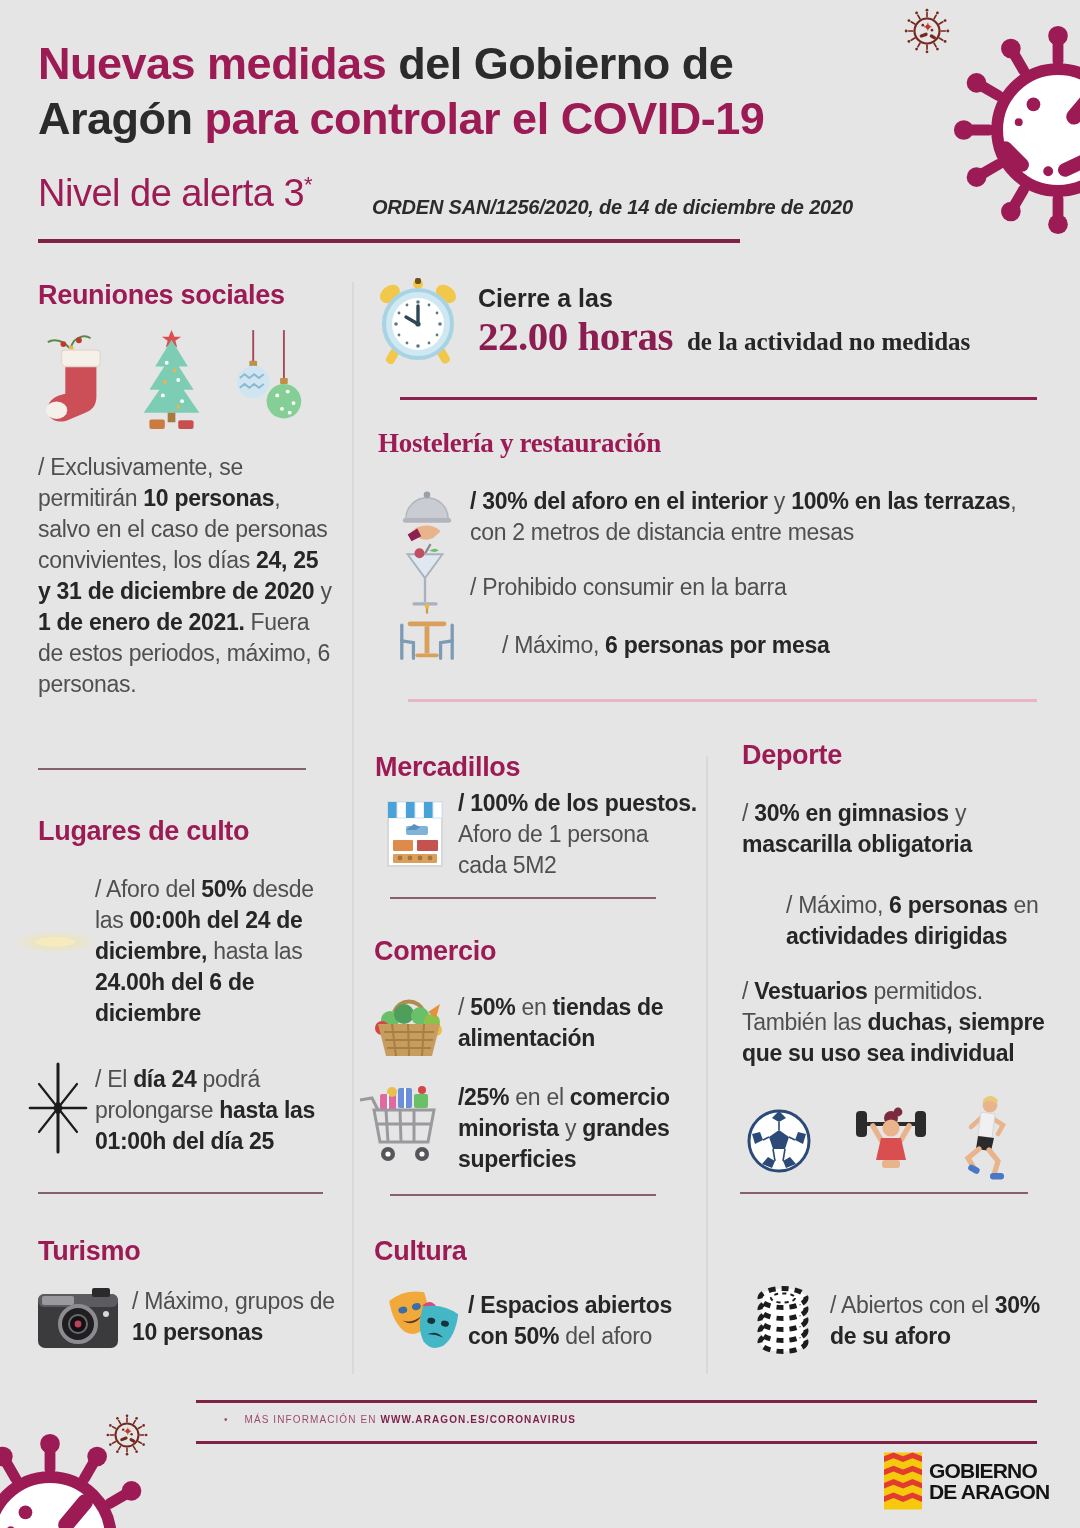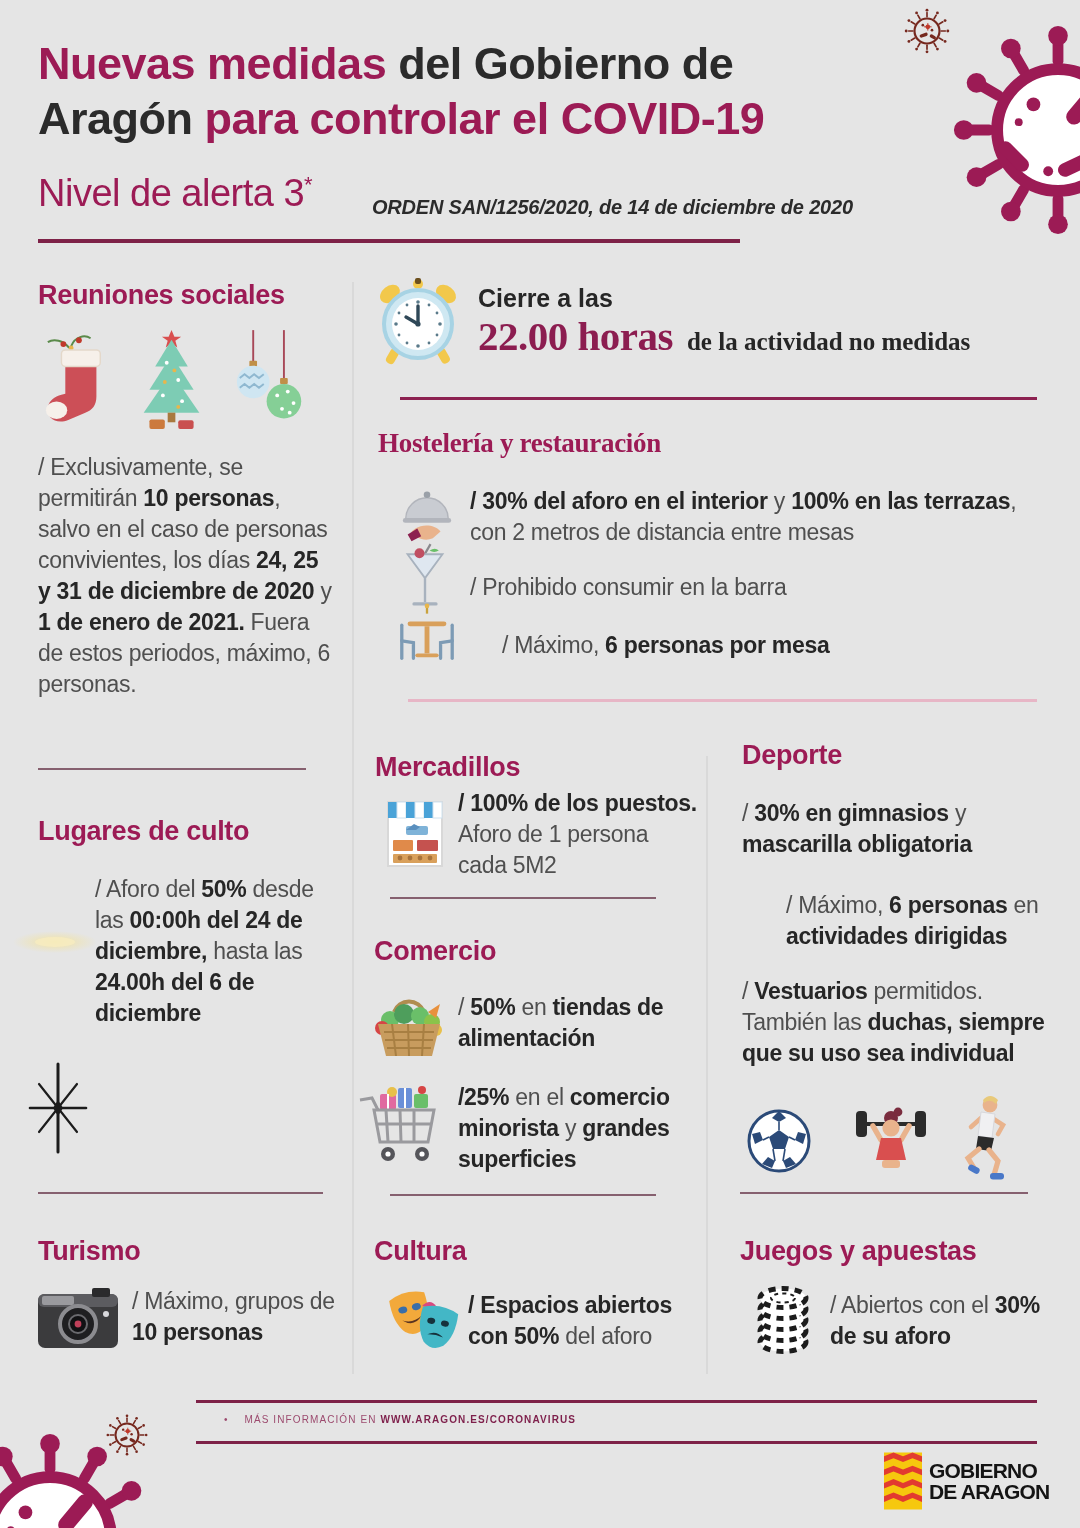--- a/index.html
+++ b/index.html
@@ -210,20 +210,21 @@
 
   <svg class="abs" style="left:26px;top:1062px;" width="64" height="92" viewBox="0 0 64 92">
     <g stroke="#1c1c1c" stroke-linecap="round">
       <line x1="32" y1="2" x2="32" y2="90" stroke-width="3"></line>
       <line x1="4" y1="46" x2="60" y2="46" stroke-width="2.6"></line>
       <line x1="13" y1="22" x2="51" y2="70" stroke-width="2.2"></line>
       <line x1="51" y1="22" x2="13" y2="70" stroke-width="2.2"></line>
     </g>
     <polygon points="32,38 37,46 32,54 27,46" fill="#1c1c1c"></polygon>
   </svg>
+  <div class="abs txt" style="left:95px;top:1064px;width:240px;"><span>/ El </span><span class="seg-b">día 24</span><span> podrá prolongarse </span><span class="seg-b">hasta las 01:00h del día 25</span></div>
 
   <div class="divider" style="left:38px;top:1192px;width:285px;height:2px;background:#86606f;"></div>
 
   <div class="abs sec-title" style="left:38px;top:1236px;">Turismo</div>
   <svg class="abs" style="left:36px;top:1282px;" width="84" height="70" viewBox="0 0 84 70">
     <rect x="2" y="12" width="80" height="54" rx="7" fill="#3b3b3d"></rect>
     <rect x="2" y="12" width="80" height="13" rx="6" fill="#5c5c60"></rect>
     <rect x="6" y="14" width="32" height="9" rx="2" fill="#9a9a9e"></rect>
     <rect x="56" y="6" width="18" height="9" rx="2" fill="#2a2a2c"></rect>
     <circle cx="42" cy="42" r="18" fill="#1f1f21" stroke="#8c8c90" stroke-width="4"></circle>
@@ -460,21 +461,20 @@
     <g stroke="#e9b38c" stroke-width="5.2" stroke-linecap="round" fill="none">
       <path d="M39 56 L48 67 L44 81"></path>
         <path d="M29 55 L18 64 L24 74"></path>
     </g>
     <rect x="40" y="79" width="14" height="6.4" rx="3" fill="#4a78c8"></rect>
     <rect x="18" y="72" width="12" height="6.4" rx="3" transform="rotate(28 24 75)" fill="#4a78c8"></rect>
   </svg>
 
   <div class="divider" style="left:740px;top:1192px;width:288px;height:2px;background:#86606f;"></div>
 
-  <div class="abs sec-title" style="left:740px;top:1236px;">Juegos y apuestas</div>
   <svg class="abs" style="left:752px;top:1284px;" width="62" height="72" viewBox="0 0 62 72">
     <g fill="#ffffff" stroke="#1c1c1c">
       <ellipse cx="31" cy="58" rx="23" ry="9.5" stroke-width="5" stroke-dasharray="7 6"></ellipse>
       <ellipse cx="31" cy="47" rx="23" ry="9.5" stroke-width="5" stroke-dasharray="7 6"></ellipse>
       <ellipse cx="31" cy="36" rx="23" ry="9.5" stroke-width="5" stroke-dasharray="7 6"></ellipse>
       <ellipse cx="31" cy="25" rx="23" ry="9.5" stroke-width="5" stroke-dasharray="7 6"></ellipse>
       <ellipse cx="31" cy="14" rx="23" ry="9.5" stroke-width="5" stroke-dasharray="7 6"></ellipse>
     </g>
     <ellipse cx="31" cy="14" rx="12" ry="4.6" fill="none" stroke="#1c1c1c" stroke-width="2" stroke-dasharray="4 4"></ellipse>
   </svg>

